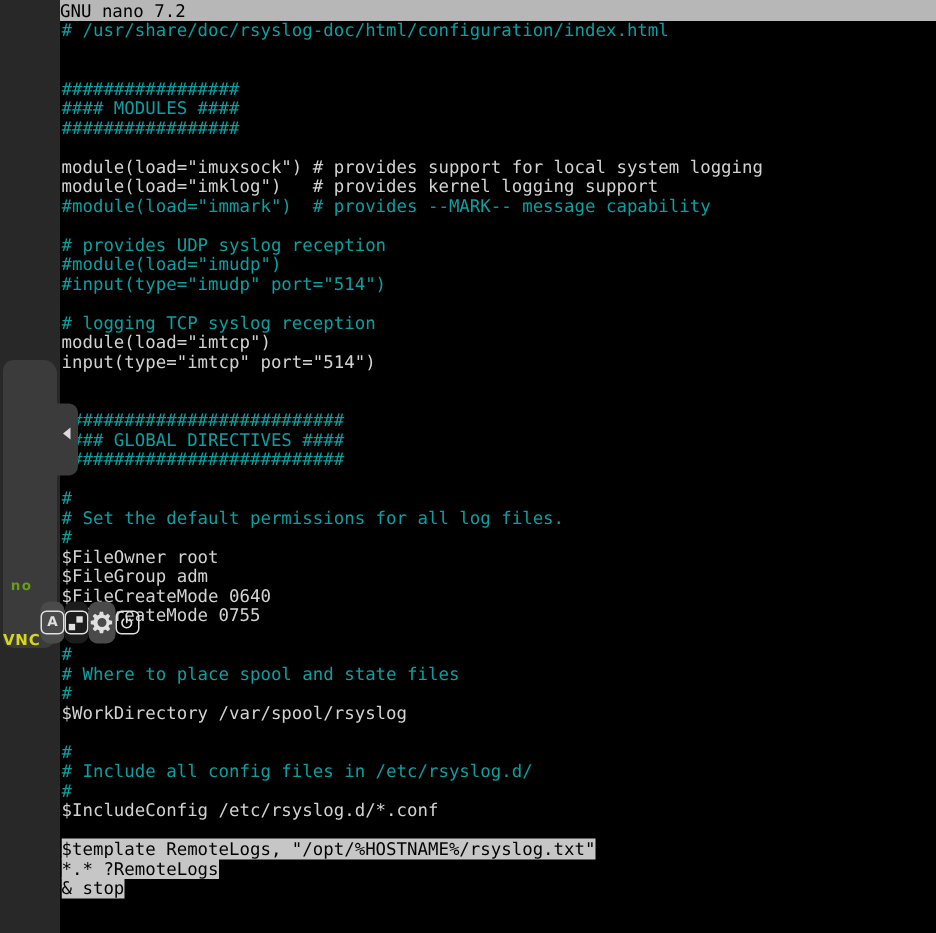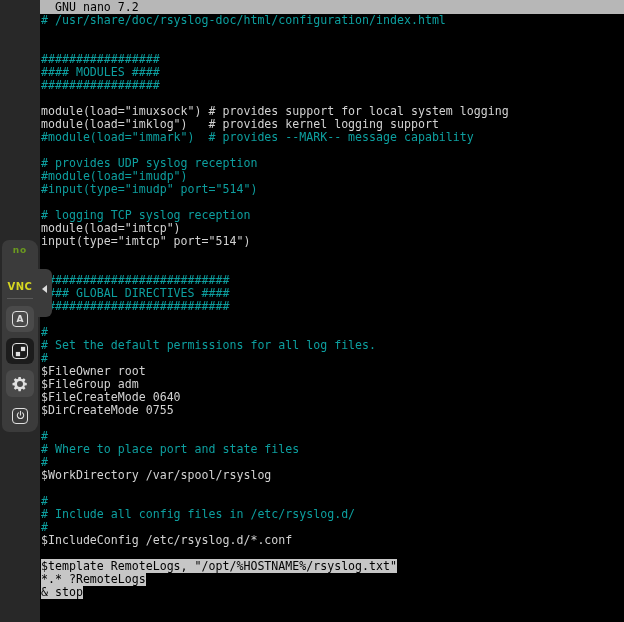--- a/index.html
+++ b/index.html
@@ -17,31 +17,31 @@
   }
   
   #desktop-strip{position:absolute;left:0;top:0;width:40px;height:622px;background:var(--page_bg);}
   
   #terminal{position:absolute;left:40px;top:0;right:0;bottom:0;background:var(--term_bg);}
   #titlebar{
     height:14px;background:var(--titlebar_bg);color:#000;
     font-size:11.6px;line-height:14px;white-space:pre;overflow:hidden;
     display:flex;justify-content:space-between;
   }
-  #titlebar .tleft{padding-left:15px;}
+  #titlebar .tleft{}
   #titlebar .tright{white-space:pre;margin-top:20px;}
   #lines{position:absolute;top:14px;left:1px;right:0;bottom:0;overflow:hidden;}
   .row{height:13px;line-height:13px;font-size:11.6px;white-space:pre;color:var(--fg);}
   .row.cyan{color:var(--cyan);}
   .row.sel span{background:var(--sel_bg);color:#000;}
   
   #vnc-panel{
     position:absolute;left:2px;top:240px;width:36px;height:192px;
     background:var(--panel_bg);border-radius:7px 9px 9px 7px;z-index:5;
-    display:flex;flex-direction:column;align-items:center;
+    display:flex;flex-direction:row;align-items:flex-end;
   }
   #vnc-logo{margin-top:7px;text-align:center;font-family:"DejaVu Sans", sans-serif;font-weight:bold;}
   #vnc-logo .lg-no{display:block;color:var(--logo_green);font-size:9px;line-height:7px;letter-spacing:1px;}
   #vnc-logo .lg-vnc{display:block;color:var(--logo_yellow);font-size:10px;line-height:9px;letter-spacing:0.5px;margin-top:28px;}
   .divider{width:26px;height:1px;background:#5a5a5a;margin:7px auto 4px;}
   .vbtn{width:28px;height:28px;margin:3px 0;border-radius:6px;display:flex;align-items:center;justify-content:center;cursor:pointer;}
   .vbtn.lighter{background:var(--btn_bg);}
   .vbtn.active{background:var(--btn_active_bg);}
   .boxed{
     width:16px;height:16px;border:1.6px solid var(--icon_fg);border-radius:4px;
@@ -96,21 +96,21 @@
       <div class="row "></div>
       <div class="row cyan">#</div>
       <div class="row cyan"># Set the default permissions for all log files.</div>
       <div class="row cyan">#</div>
       <div class="row plain">$FileOwner root</div>
       <div class="row plain">$FileGroup adm</div>
       <div class="row plain">$FileCreateMode 0640</div>
       <div class="row plain">$DirCreateMode 0755</div>
       <div class="row "></div>
       <div class="row cyan">#</div>
-      <div class="row cyan"># Where to place port and state files</div>
+      <div class="row cyan"># Where to place spool and state files</div>
       <div class="row cyan">#</div>
       <div class="row plain">$WorkDirectory /var/spool/rsyslog</div>
       <div class="row "></div>
       <div class="row cyan">#</div>
       <div class="row cyan"># Include all config files in /etc/rsyslog.d/</div>
       <div class="row cyan">#</div>
       <div class="row plain">$IncludeConfig /etc/rsyslog.d/*.conf</div>
       <div class="row "></div>
       <div class="row sel"><span>$template RemoteLogs, "/opt/%HOSTNAME%/rsyslog.txt"</span></div>
       <div class="row sel"><span>*.* ?RemoteLogs</span></div>

